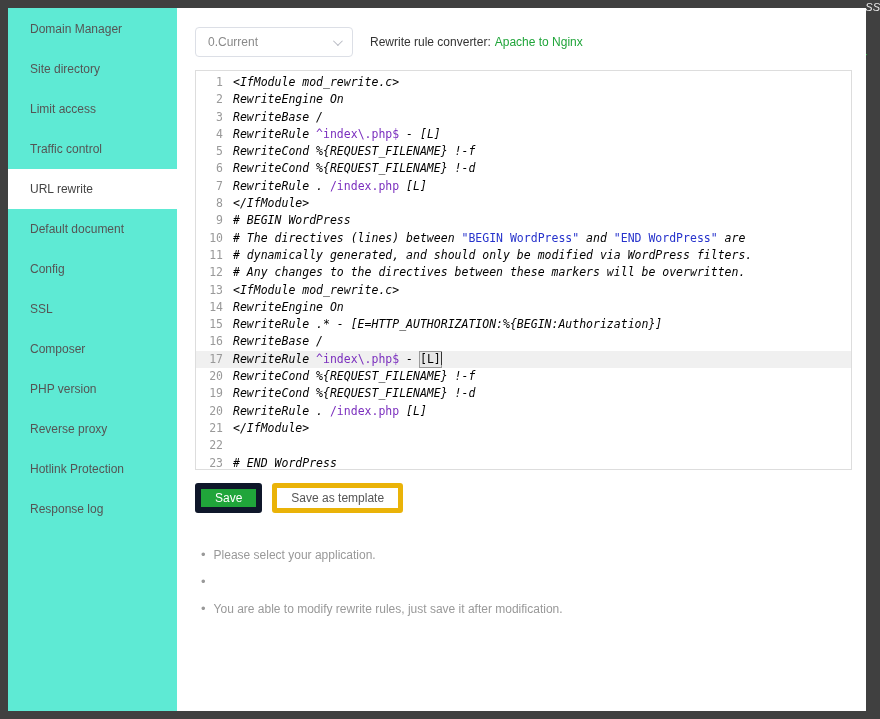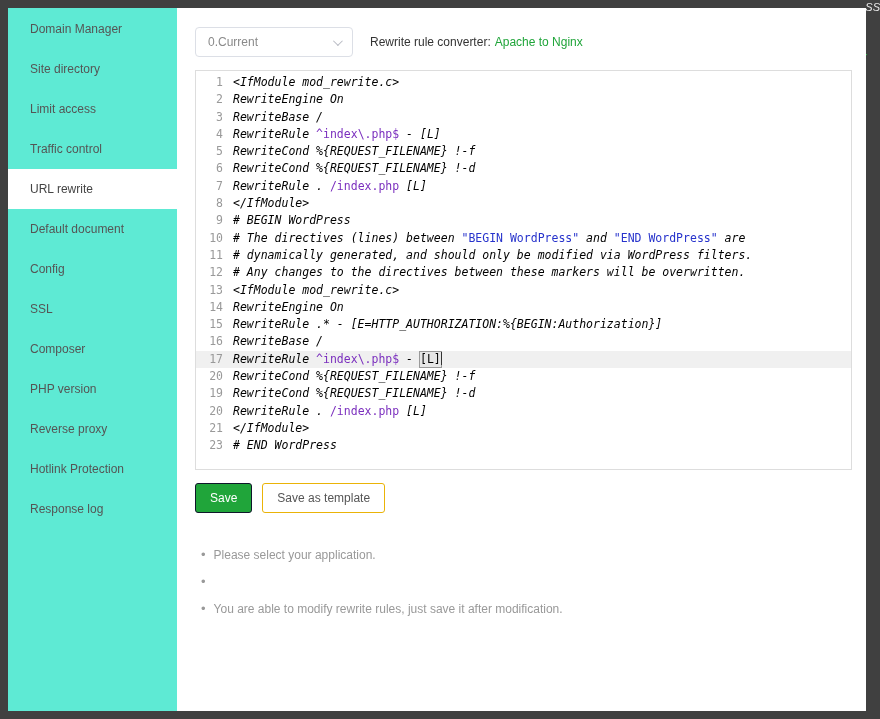--- a/index.html
+++ b/index.html
@@ -66,25 +66,25 @@
   .seg-b {
     border:1px solid #9a9a9a; background:#e6e6e6; margin:-1px; display:inline-block;
     line-height:15px;
   }
   .caret { display:inline-block; width:1px; height:13px; background:#333; vertical-align:-2px; }
 
   
   .btn-row { margin-top:13px; display:flex; align-items:center; }
   button { font-family:"Liberation Sans", sans-serif; font-size:12px; cursor:pointer; }
   .btn-save {
-    background:#20a53a; color:#fff; border:1px solid #0f172a; border-radius:3px;
+    background:#20a53a; color:#fff; border:6px solid #0f172a; border-radius:3px;
     height:30px; padding:0 14px;
   }
   .btn-template {
-    background:#fff; color:#555; border:1px solid #eab308; border-radius:3px;
+    background:#fff; color:#555; border:5px solid #eab308; border-radius:3px;
     height:30px; padding:0 14px; margin-left:10px;
   }
 
   
   .notes { margin-top:34px; }
   .note-item { font-size:12px; color:#999; margin-bottom:12px; display:flex; align-items:baseline; }
   .bullet { margin:0 8px 0 6px; color:#999; font-size:13px; }
 </style>
 </head>
 <body>
@@ -202,20 +202,24 @@
           </div>
           <div class="cm-row">
             <div class="cm-gutter">20</div>
             <div class="cm-code"><span class="seg-p">RewriteRule . </span><span class="seg-a">/index.php</span><span class="seg-p"> [L]</span></div>
           </div>
           <div class="cm-row">
             <div class="cm-gutter">21</div>
             <div class="cm-code"><span class="seg-p">&lt;/IfModule&gt;</span></div>
           </div>
           <div class="cm-row">
+            <div class="cm-gutter">22</div>
+            <div class="cm-code"></div>
+          </div>
+          <div class="cm-row">
             <div class="cm-gutter">23</div>
             <div class="cm-code"><span class="seg-p"># END WordPress</span></div>
           </div>
         </div>
     </div>
 
     <div class="btn-row">
       <button class="btn-save">Save</button>
       <button class="btn-template">Save as template</button>
     </div>

